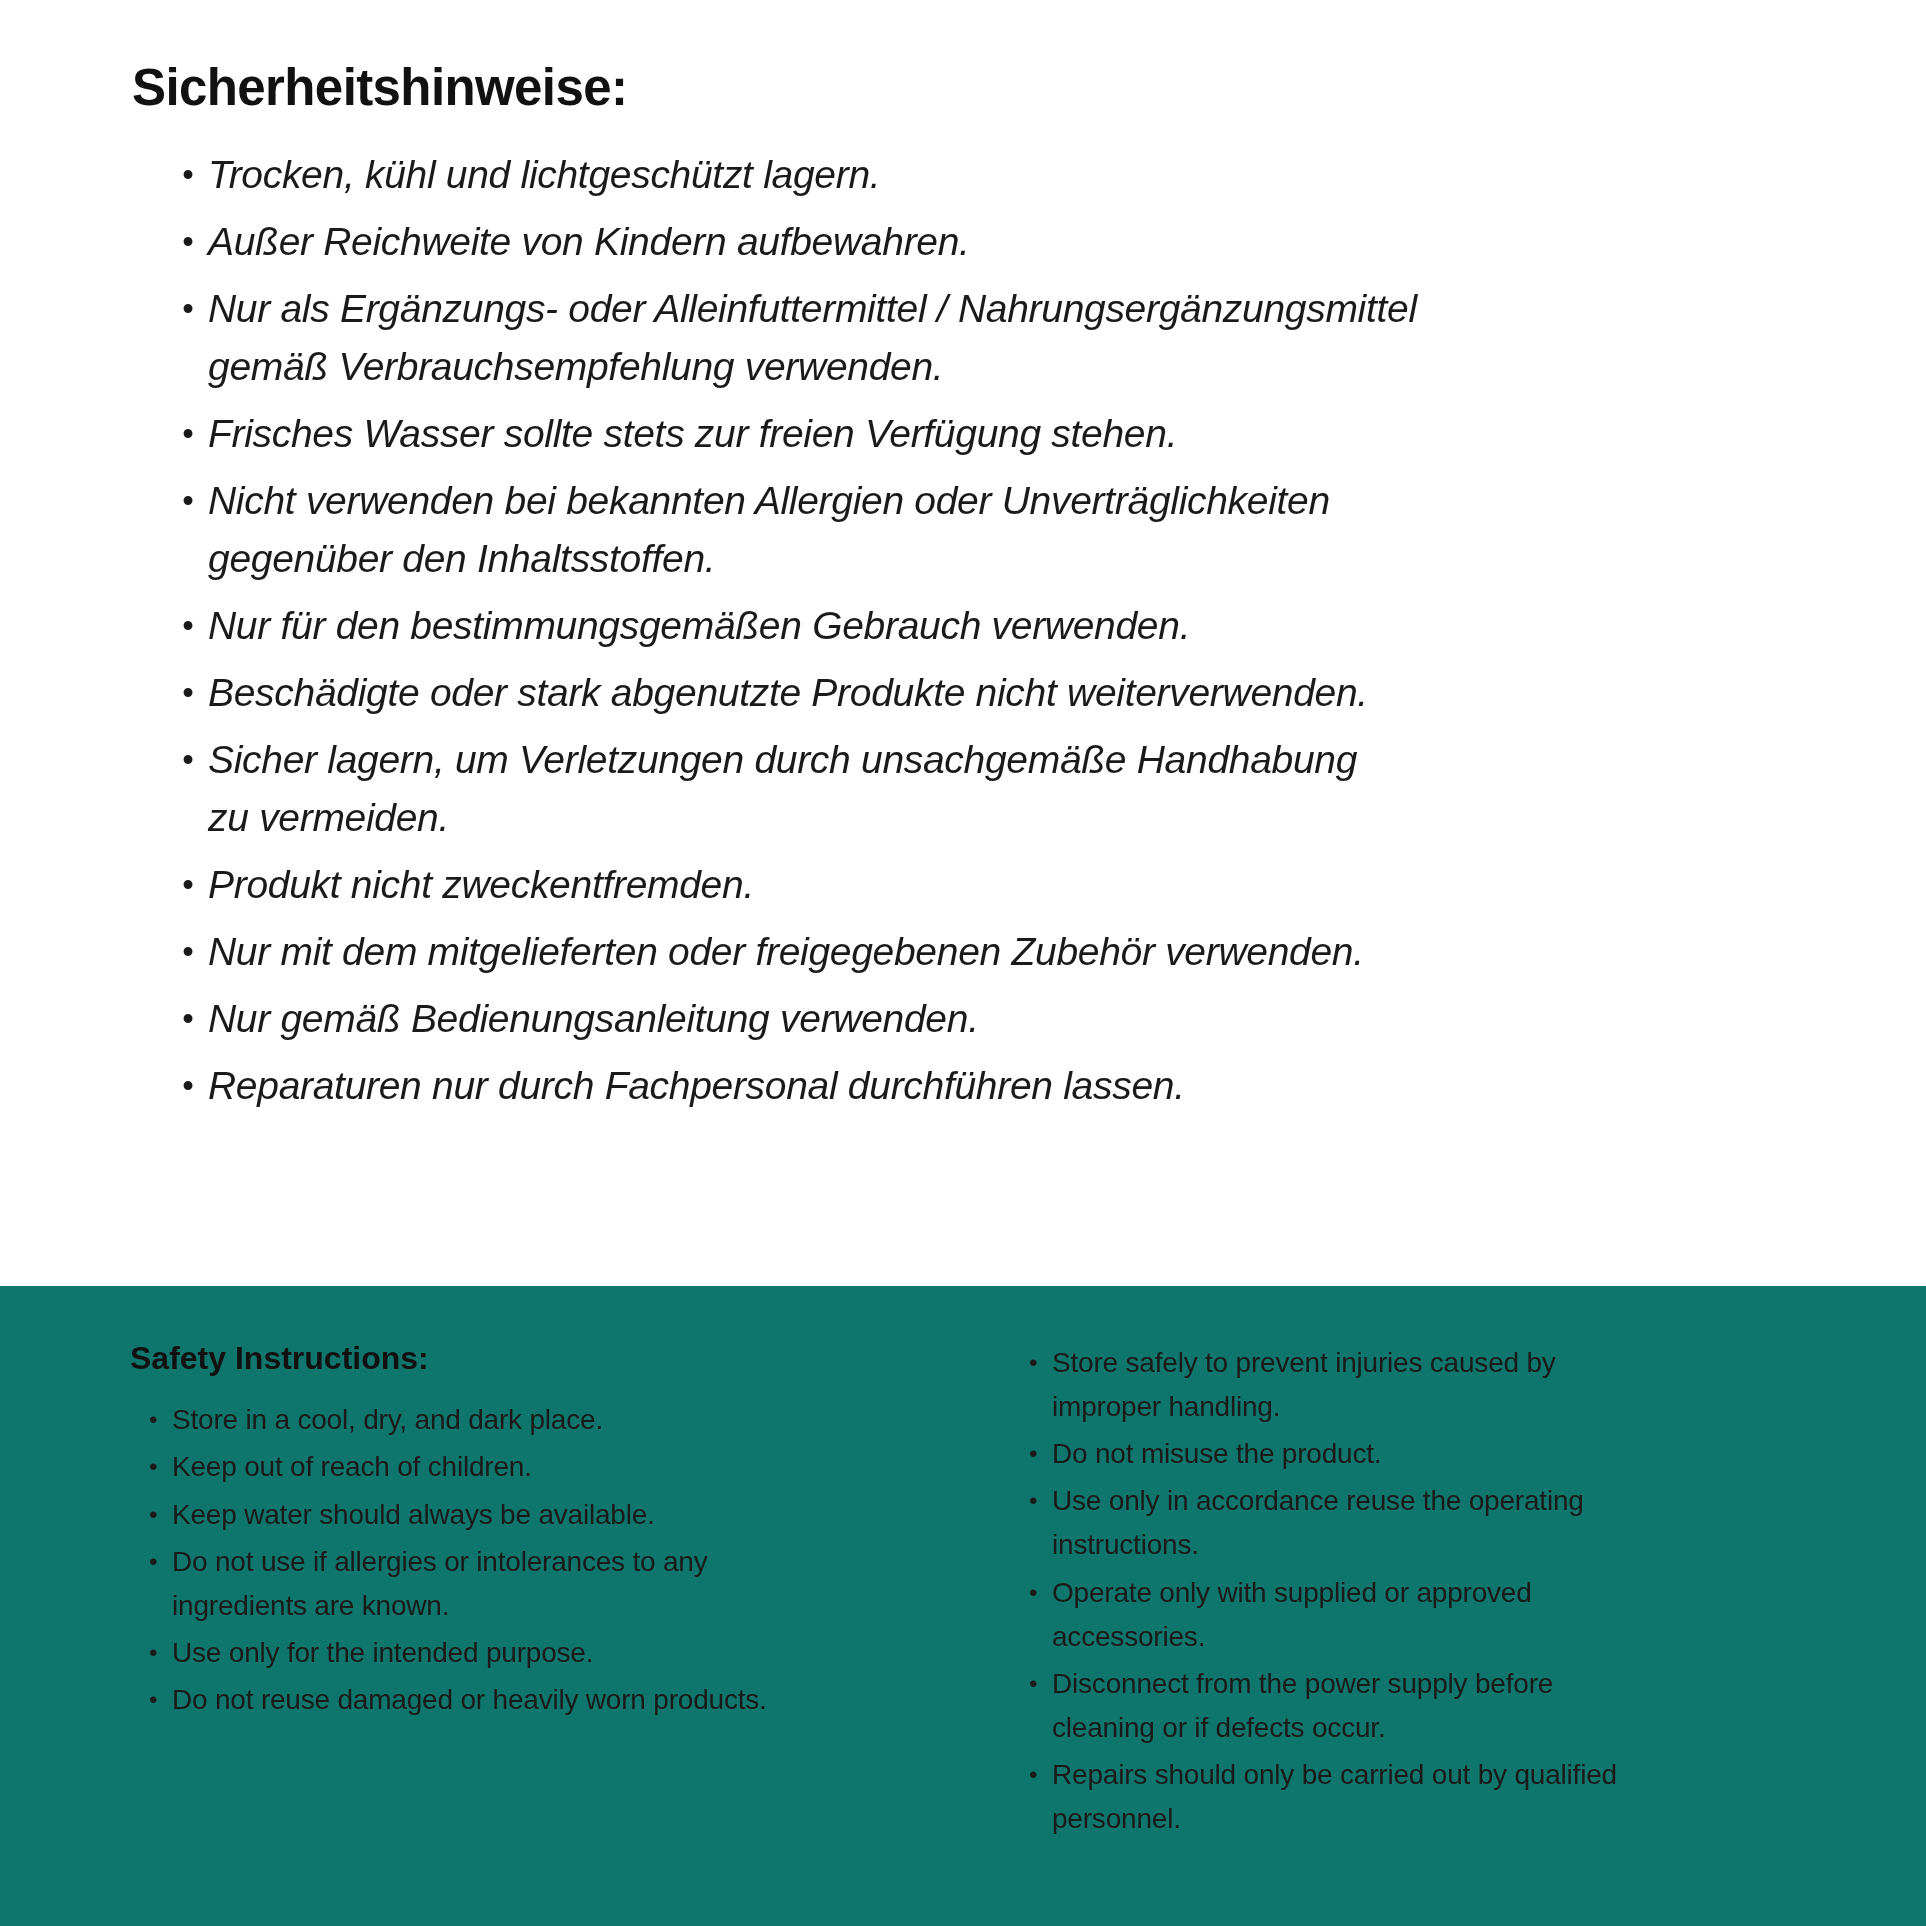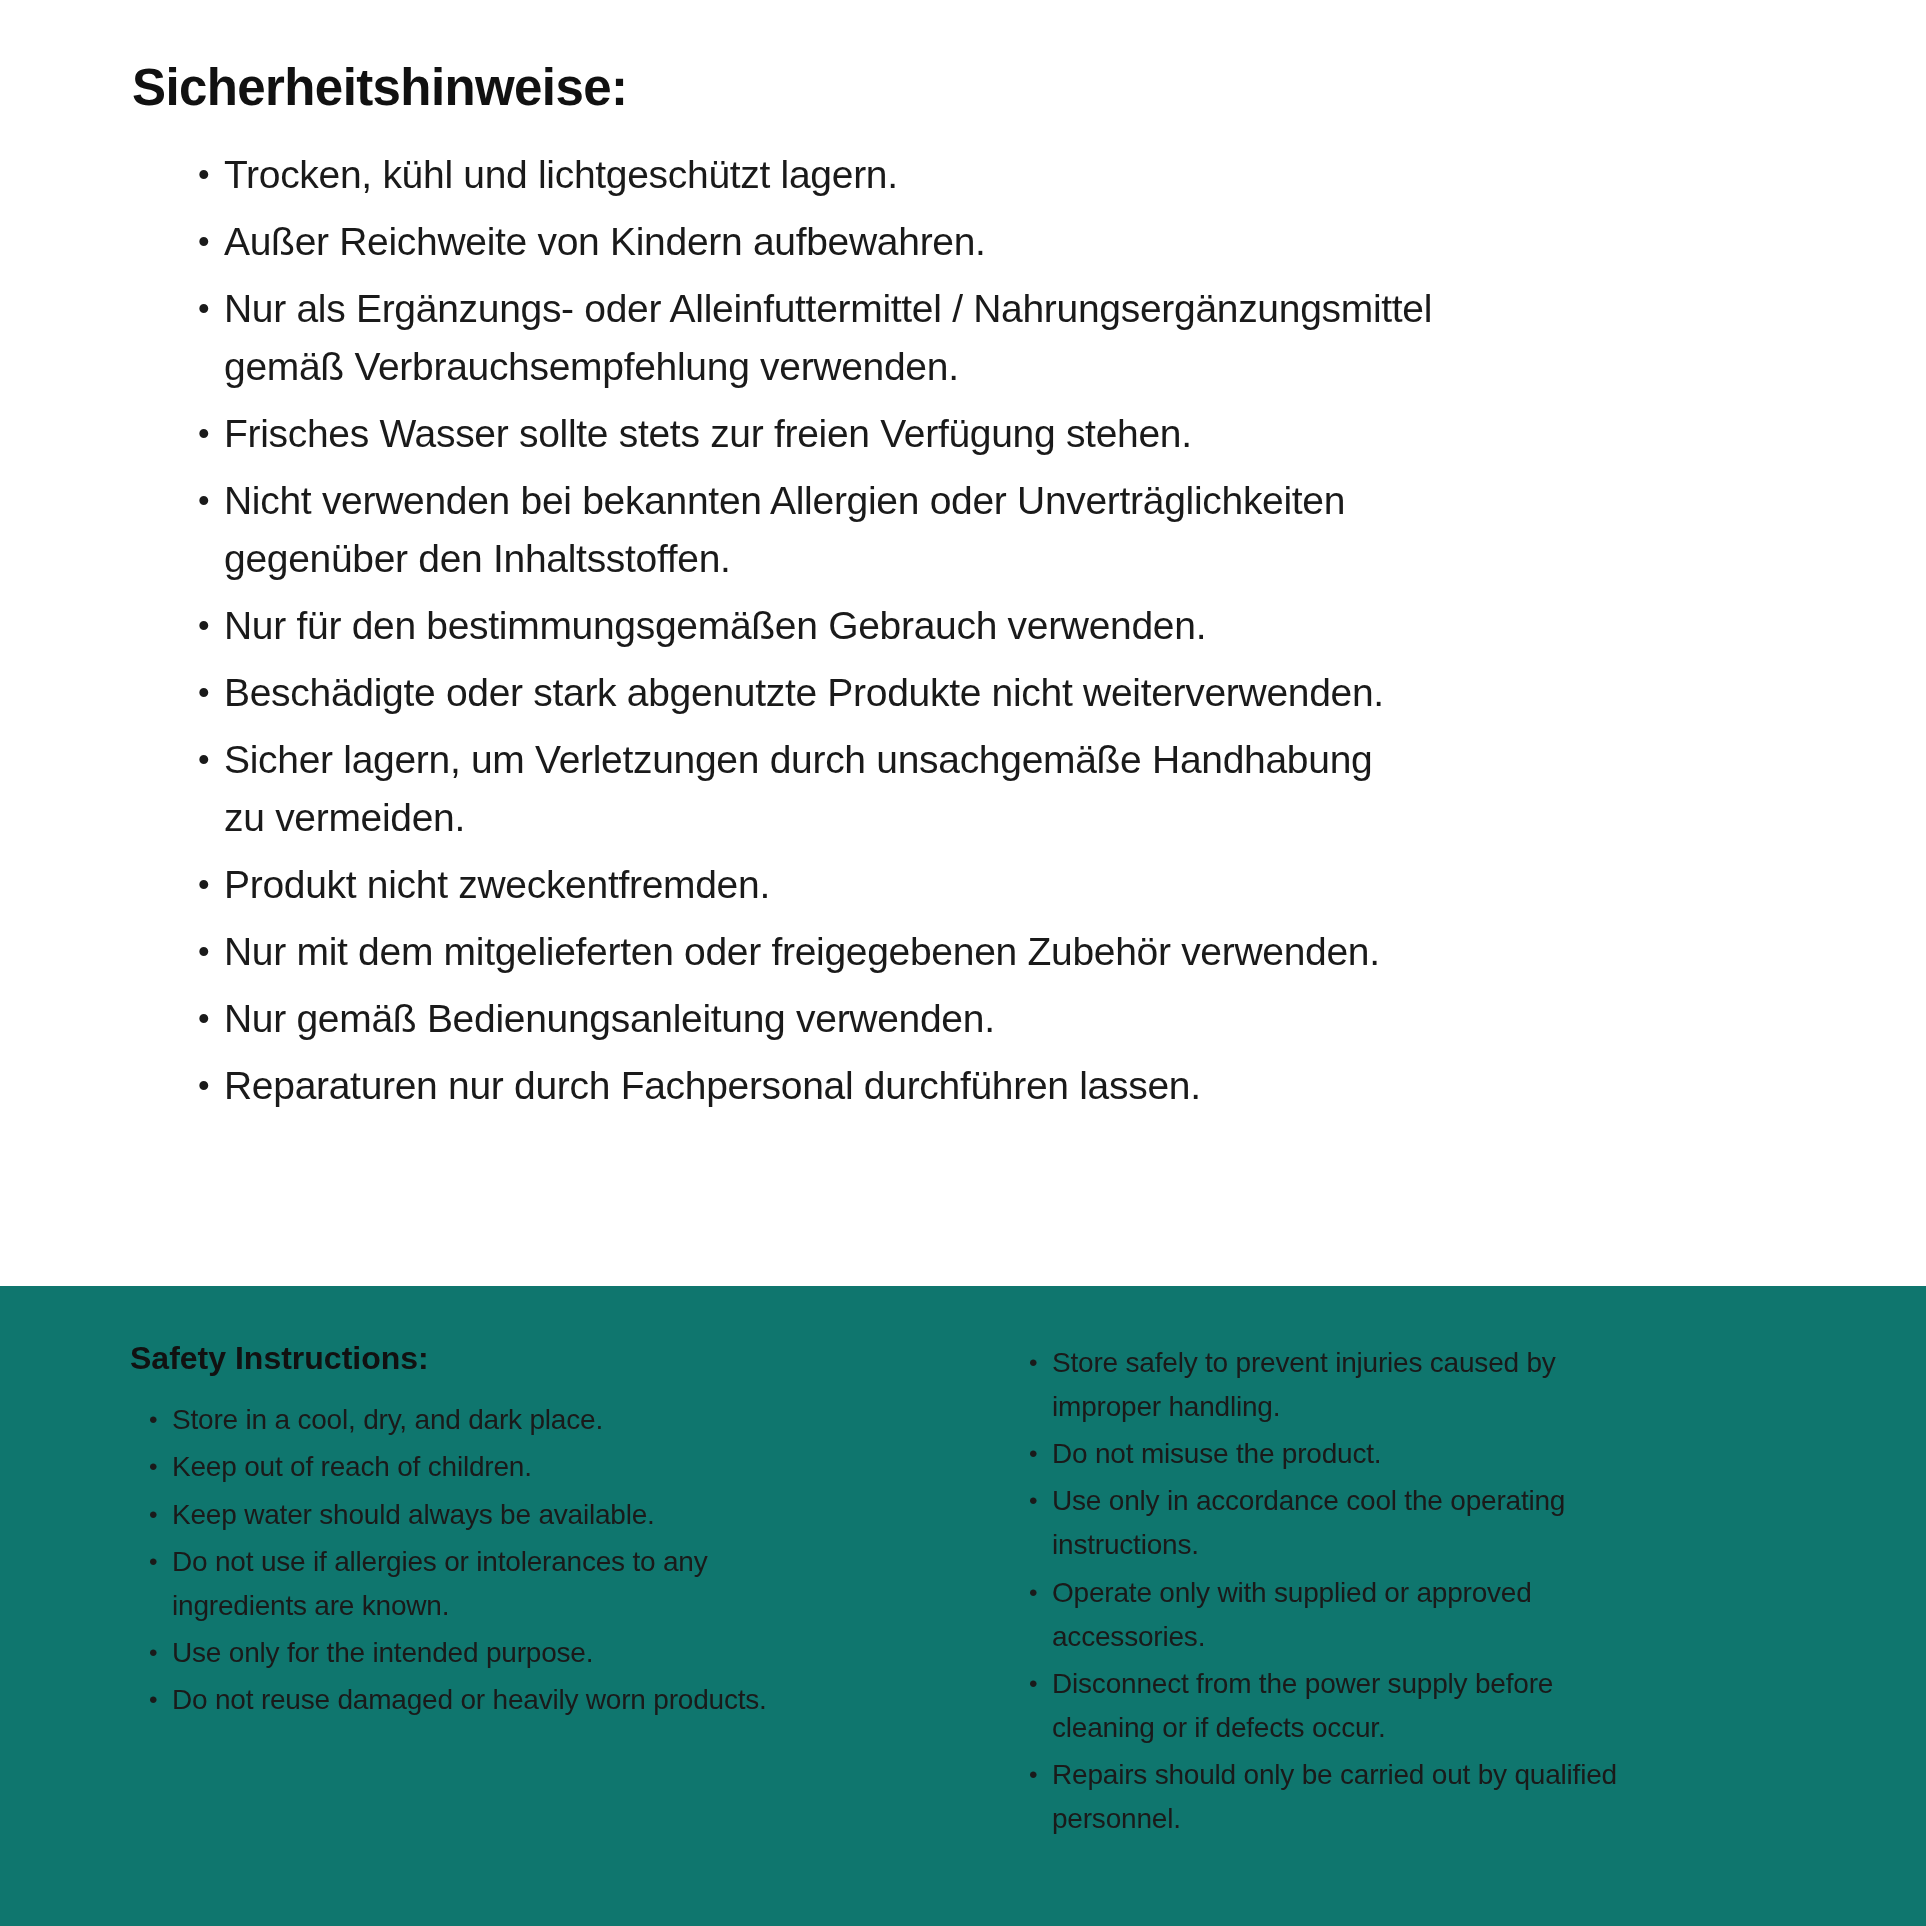--- a/index.html
+++ b/index.html
@@ -23,23 +23,24 @@
   }
   .de-heading {
     margin: 0 0 29.5px 0;
     font-size: 51px;
     line-height: 1.12;
     font-weight: bold;
     color: #111111;
     letter-spacing: -0.6px;
   }
   .de-list {
-    margin: 16px;
+    margin: 0;
     padding: 0 0 0 50px;
     list-style: none;
+    font-style: italic;
   }
   .de-list li {
     position: relative;
     padding-left: 26px;
     font-size: 39px;
     line-height: 58px;
     margin-bottom: 9px;
     white-space: pre-line;
     letter-spacing: -0.3px;
   }
@@ -132,21 +133,21 @@
 ingredients are known.</li>
       <li>Use only for the intended purpose.</li>
       <li>Do not reuse damaged or heavily worn products.</li>
     </ul>
   </div>
   <div class="en-col-right">
     <ul class="en-list">
       <li>Store safely to prevent injuries caused by
 improper handling.</li>
       <li>Do not misuse the product.</li>
-      <li>Use only in accordance cool the operating
+      <li>Use only in accordance reuse the operating
 instructions.</li>
       <li>Operate only with supplied or approved
 accessories.</li>
       <li>Disconnect from the power supply before
 cleaning or if defects occur.</li>
       <li>Repairs should only be carried out by qualified
 personnel.</li>
     </ul>
   </div>
 </div>

